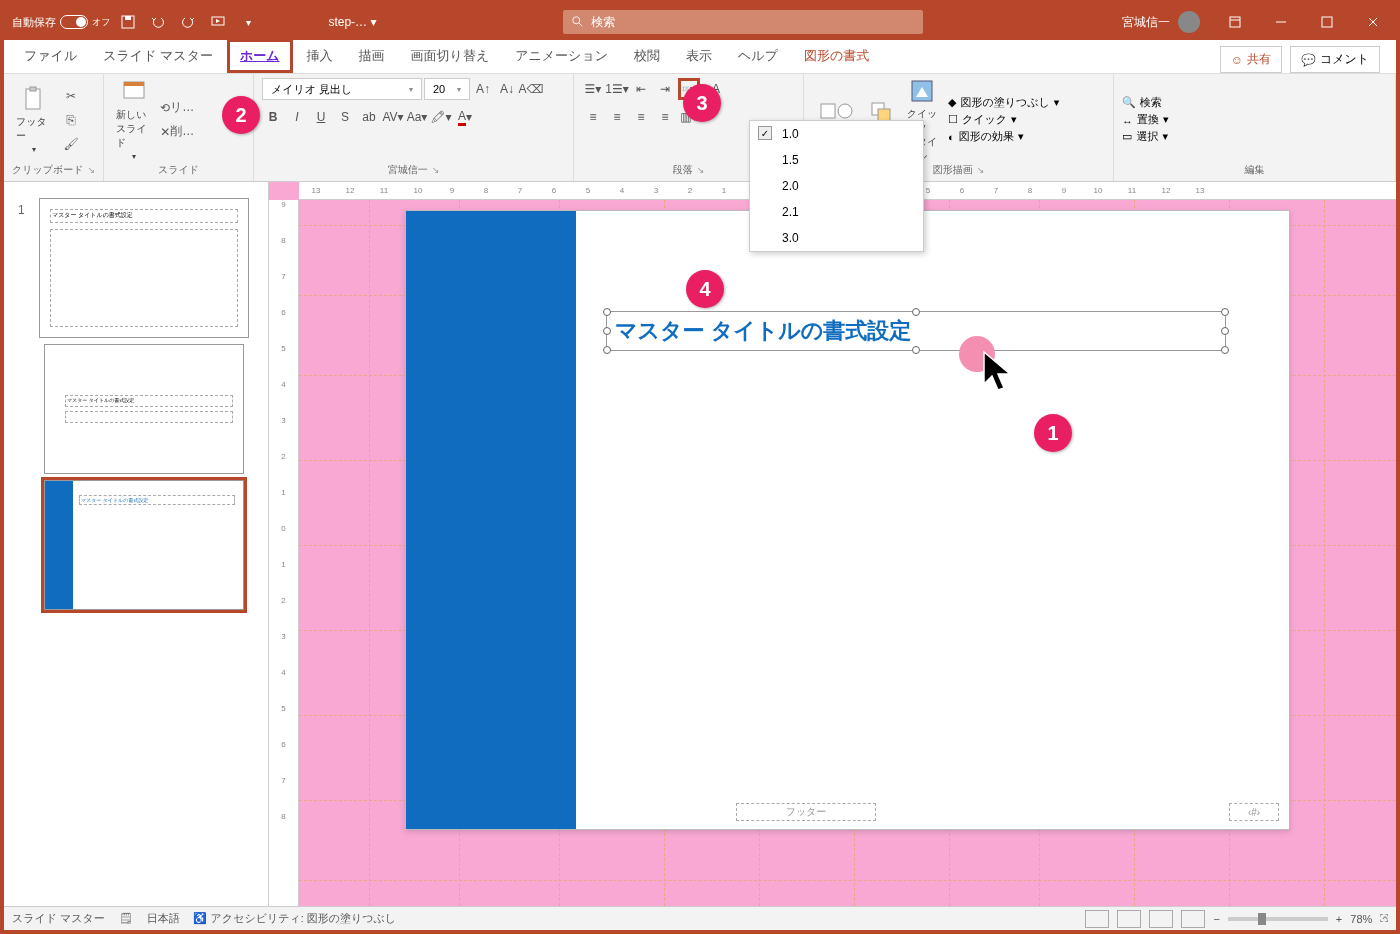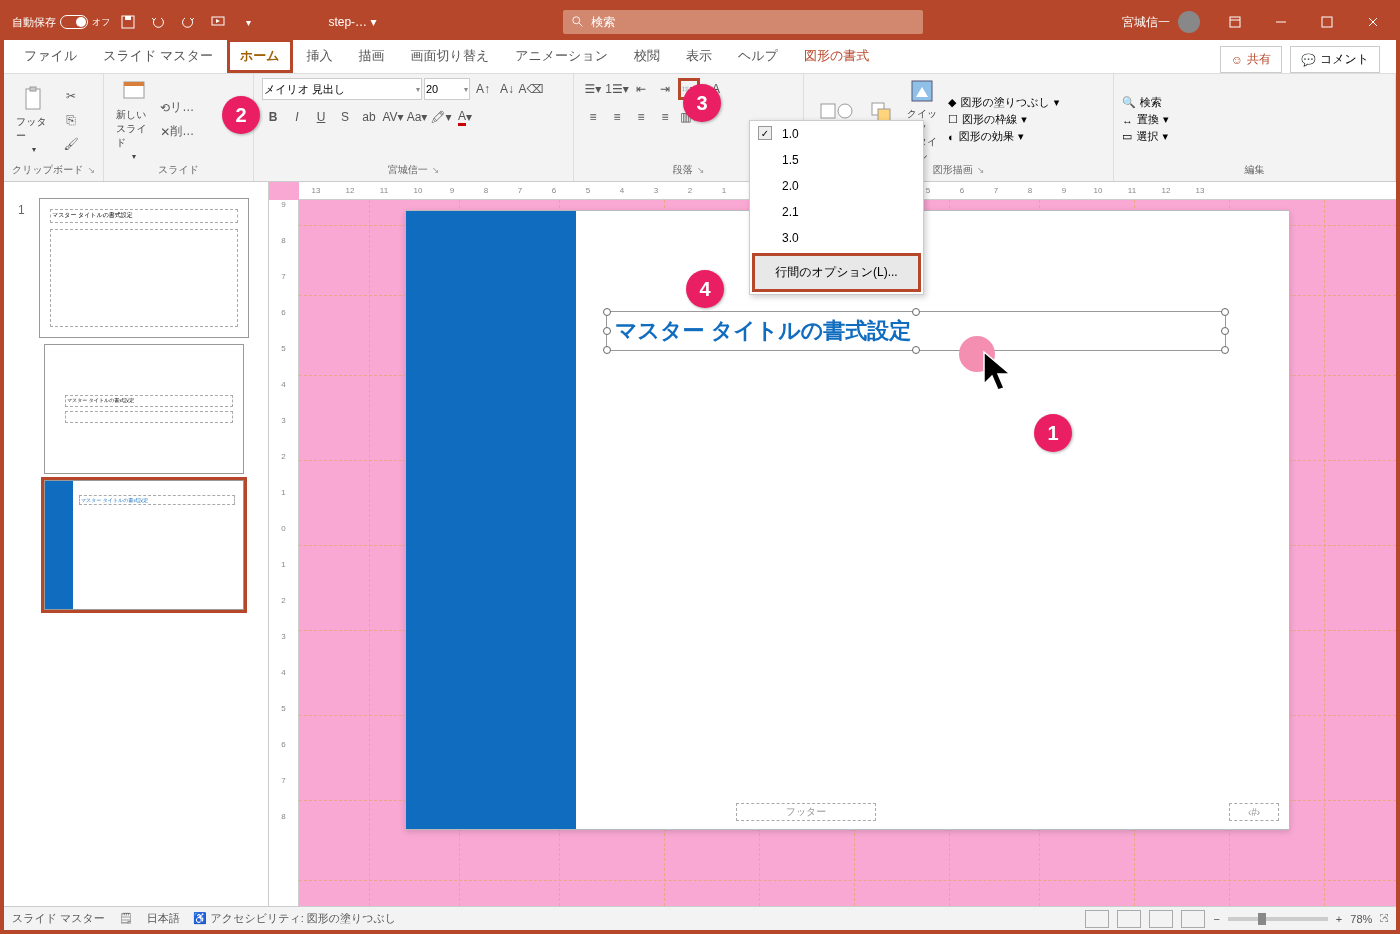--- a/index.html
+++ b/index.html
@@ -15,39 +15,39 @@
 .titlebar .filename { margin-left:60px; font-size:12px; }
 .titlebar .search { margin-left:auto; width:360px; height:24px; background:#d2876f; border:none; border-radius:2px; display:flex; align-items:center; padding:0 8px; color:#fff; font-size:12px; gap:6px; margin-right:auto; }
 .titlebar .user { display:flex; align-items:center; gap:8px; padding:0 12px; }
 .avatar { width:22px; height:22px; background:#888; border-radius:50%; }
 .winbtns { display:flex; }
 .winbtn { width:46px; height:36px; display:flex; align-items:center; justify-content:center; cursor:pointer; }
 
 
 .tabs { height:34px; background:#fff; display:flex; align-items:flex-end; padding:0 8px; gap:2px; border-bottom:1px solid #ddd; }
 .tab { padding:8px 12px; font-size:13px; color:#555; cursor:pointer; }
-.tab.active { color:#a16207; font-weight:bold; }
+.tab.active { color:#6d28d9; font-weight:bold;text-decoration:underline; }
 .tab.contextual { color:#b7472a; }
 .tab-highlight { border:3px solid #b7472a; padding:5px 10px; }
 .tabs-right { margin-left:auto; display:flex; gap:8px; padding-right:8px; }
 .share-btn,.comment-btn { border:1px solid #ccc; padding:4px 10px; font-size:12px; display:flex; align-items:center; gap:4px; cursor:pointer; }
 .share-btn { color:#b7472a; }
 
 
 .ribbon { height:108px; background:#f3f3f3; display:flex; border-bottom:1px solid #ccc; }
 .group { border-right:1px solid #ddd; padding:4px 8px 2px 8px; display:flex; flex-direction:column; }
 .group-body { flex:1; display:flex; align-items:center; gap:4px; }
 .group-label { font-size:10px; color:#666; text-align:center; padding:2px 0; display:flex; justify-content:center; align-items:center; gap:4px; }
 .group-label .launcher { font-size:9px; color:#999; }
 .rbtn { display:flex; flex-direction:column; align-items:center; justify-content:center; padding:4px; cursor:pointer; font-size:10px; color:#444; gap:2px; }
 .rbtn-big { width:44px; height:72px; }
 .rbtn .ico { width:28px; height:28px; display:flex; align-items:center; justify-content:center; }
 .small-row { display:flex; gap:2px; }
 .small-btn { width:22px; height:22px; display:flex; align-items:center; justify-content:center; cursor:pointer; font-size:12px; color:#555; }
-.font-combo { height:22px; border:1px solid #ccc; background:#fff; font-size:11px; padding:0 1px; display:flex; align-items:center; justify-content:space-between; }
+.font-combo { height:22px; border:1px solid #ccc; background:#fff; font-size:11px; padding:0 8px; display:flex; align-items:center; justify-content:space-between; }
 .font-combo .arrow { font-size:8px; color:#888; }
 .vstack { display:flex; flex-direction:column; gap:2px; }
 .line-spacing-btn { border:3px solid #b7472a; padding:1px; }
 
 
 .dropdown { position:absolute; left:745px; top:116px; width:175px; background:#fff; border:1px solid #ccc; box-shadow:2px 2px 6px rgba(0,0,0,.2); z-index:100; }
 .dd-item { padding:6px 14px 6px 32px; font-size:12px; cursor:pointer; position:relative; }
 .dd-item .check { position:absolute; left:8px; top:5px; width:14px; height:14px; border:1px solid #999; background:#eee; display:flex; align-items:center; justify-content:center; font-size:10px; }
 .dd-options { border:3px solid #b7472a; background:#e8e8e8; padding:3px; margin:2px; }
 .dd-options .inner { padding:5px 10px; font-size:12px; text-align:center; }
@@ -317,21 +317,21 @@
             <svg width="28" height="28" viewBox="0 0 28 28">
               <rect x="4" y="4" width="20" height="20" fill="#8fc1e8" stroke="#557"></rect>
               <path d="M8 20 L14 10 L20 20" fill="#fff"></path>
             </svg>
           </div>
         <span style="white-space:pre-line;text-align:center;">クイック
 スタイル</span>
       </div>
       <div class="vstack" style="font-size:11px;">
         <div style="display:flex;align-items:center;gap:4px;cursor:pointer;">◆ <span>図形の塗りつぶし</span> ▾</div>
-        <div style="display:flex;align-items:center;gap:4px;cursor:pointer;">☐ <span>図形の枠線</span> ▾</div>
+        <div style="display:flex;align-items:center;gap:4px;cursor:pointer;">☐ <span>クイック</span> ▾</div>
         <div style="display:flex;align-items:center;gap:4px;cursor:pointer;">◐ <span>図形の効果</span> ▾</div>
       </div>
     </div>
     <div class="group-label">
         <span>図形描画</span>
         <span class="launcher">↘</span>
       </div>
   </div>
 
   <div class="group" style="flex:1;">
@@ -348,23 +348,20 @@
     <span class="collapse-btn">⌃</span>
   </div>
 </div>
 
 <div class="dropdown">
   <div class="dd-item"><span class="check">✓</span><span>1.0</span></div>
   <div class="dd-item">1.5</div>
   <div class="dd-item">2.0</div>
   <div class="dd-item">2.1</div>
   <div class="dd-item">3.0</div>
-  <div class="dd-options">
-    <div class="inner">行間のオプション(L)...</div>
-  </div>
 </div>
 
 <div class="workspace">
   <div class="thumbs">
     <div class="thumb master">
       <span class="thumb-num">1</span>
       <div class="thumb-content" style="left:10px;top:10px;right:10px;height:14px;font-size:6px;padding:1px;">マスター タイトルの書式設定</div>
       <div class="thumb-content" style="left:10px;top:30px;right:10px;bottom:10px;"></div>
     </div>
     <div class="thumb">

